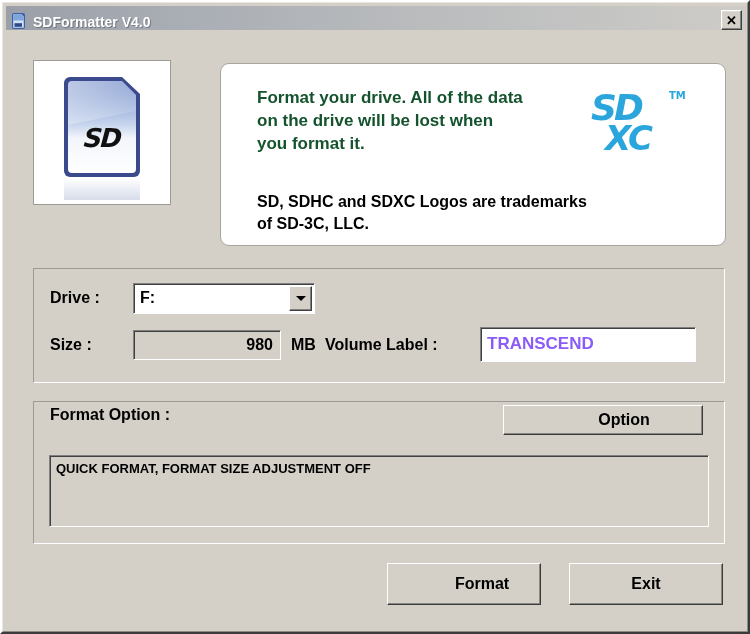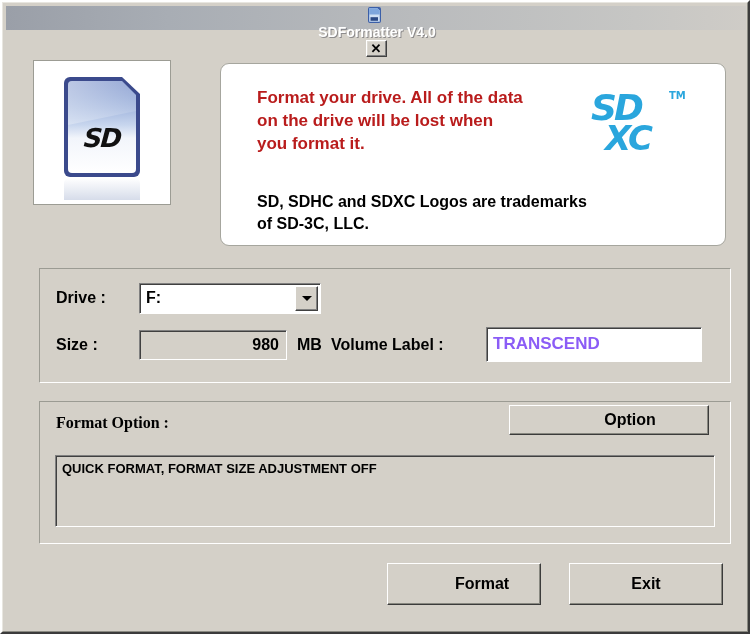--- a/index.html
+++ b/index.html
@@ -34,24 +34,23 @@
   }
 
   
   .titlebar {
     position: absolute;
     left: 3px; top: 3px;
     width: 740px;
     height: 24px;
     background: linear-gradient(to right, #9a9fa8 0%, #a8adb4 22%, #b9bbbd 55%, #c6c6c4 85%, #cfccc7 100%);
     display: flex;
-    align-items: center;
+    align-items: flex-end;
     padding: 0 2px 0 4px;
     box-sizing: border-box;
-    flex-direction: column;
   }
   .title-icon {
     width: 18px;
     height: 18px;
     position: relative;
     flex: 0 0 auto;
     margin-right: 5px;
   }
   .title-text {
     font-size: 14px;
@@ -154,21 +153,21 @@
     border: 1px solid #a6a69e;
     border-radius: 9px;
     box-sizing: border-box;
   }
   .notice-text {
     position: absolute;
     left: 36px; top: 23px;
     width: 330px;
     font-size: 17px;
     font-weight: bold;
-    color: #b91c1c;
+    color: #14532d;
     line-height: 1.35;
     white-space: pre-line;
   }
   .notice-trademark {
     position: absolute;
     left: 36px; top: 127px;
     width: 450px;
     font-size: 16px;
     font-weight: bold;
     color: #000000;
@@ -213,21 +212,20 @@
 
   
   .groupbox {
     position: absolute;
     box-sizing: border-box;
     border-top: 1px solid #9b9b93;
     border-left: 1px solid #9b9b93;
     border-right: 1px solid #ffffff;
     border-bottom: 1px solid #ffffff;
     background: #d4d0c8;
-    margin-left: 6px;
   }
   .group-drive { left: 30px; top: 265px; width: 692px; height: 115px; }
   .group-option { left: 30px; top: 398px; width: 692px; height: 143px; }
 
   .lbl {
     position: absolute;
     font-size: 16px;
     font-weight: bold;
     color: #000000;
     white-space: nowrap;
@@ -398,21 +396,21 @@
       </div>
       <span class="lbl" style="left:257px; top:67px;">MB</span>
 
       <span class="lbl" style="left:291px; top:67px;">Volume Label :</span>
       <div class="sunken volume-input">
         <span class="volume-value">TRANSCEND</span>
       </div>
     </div>
 
     <div class="groupbox group-option">
-      <span class="lbl" style="left:16px; top:12px;font-family:Liberation Serif, serif;">Format Option :</span>
+      <span class="lbl" style="left:16px; top:4px;">Format Option :</span>
       <div class="btn btn-option">Option</div>
       <div class="sunken option-summary">
         <span class="option-summary-text">QUICK FORMAT, FORMAT SIZE ADJUSTMENT OFF</span>
       </div>
     </div>
 
     <div class="btn btn-format">Format</div>
     <div class="btn btn-exit">Exit</div>
 
   </div>

